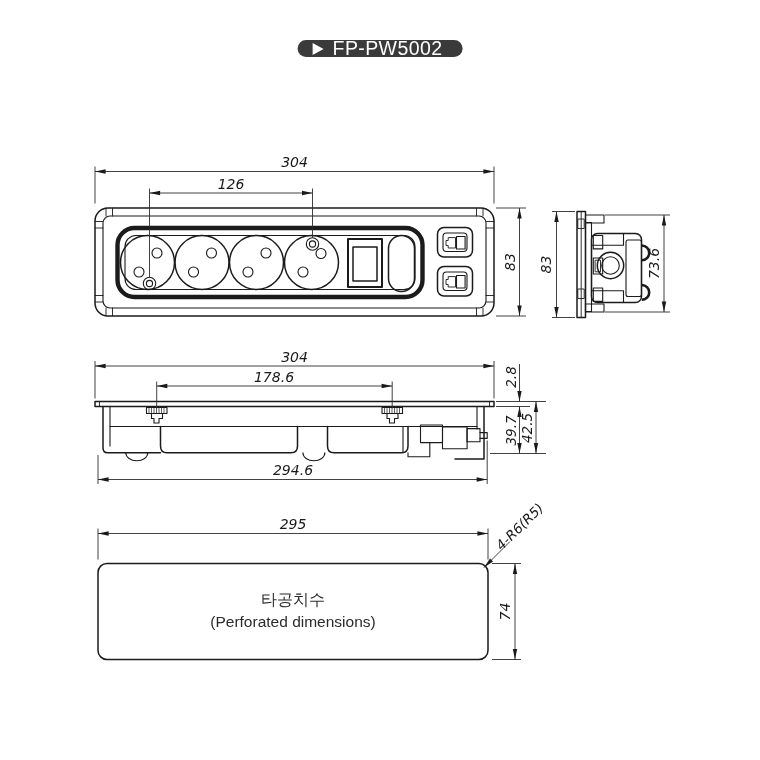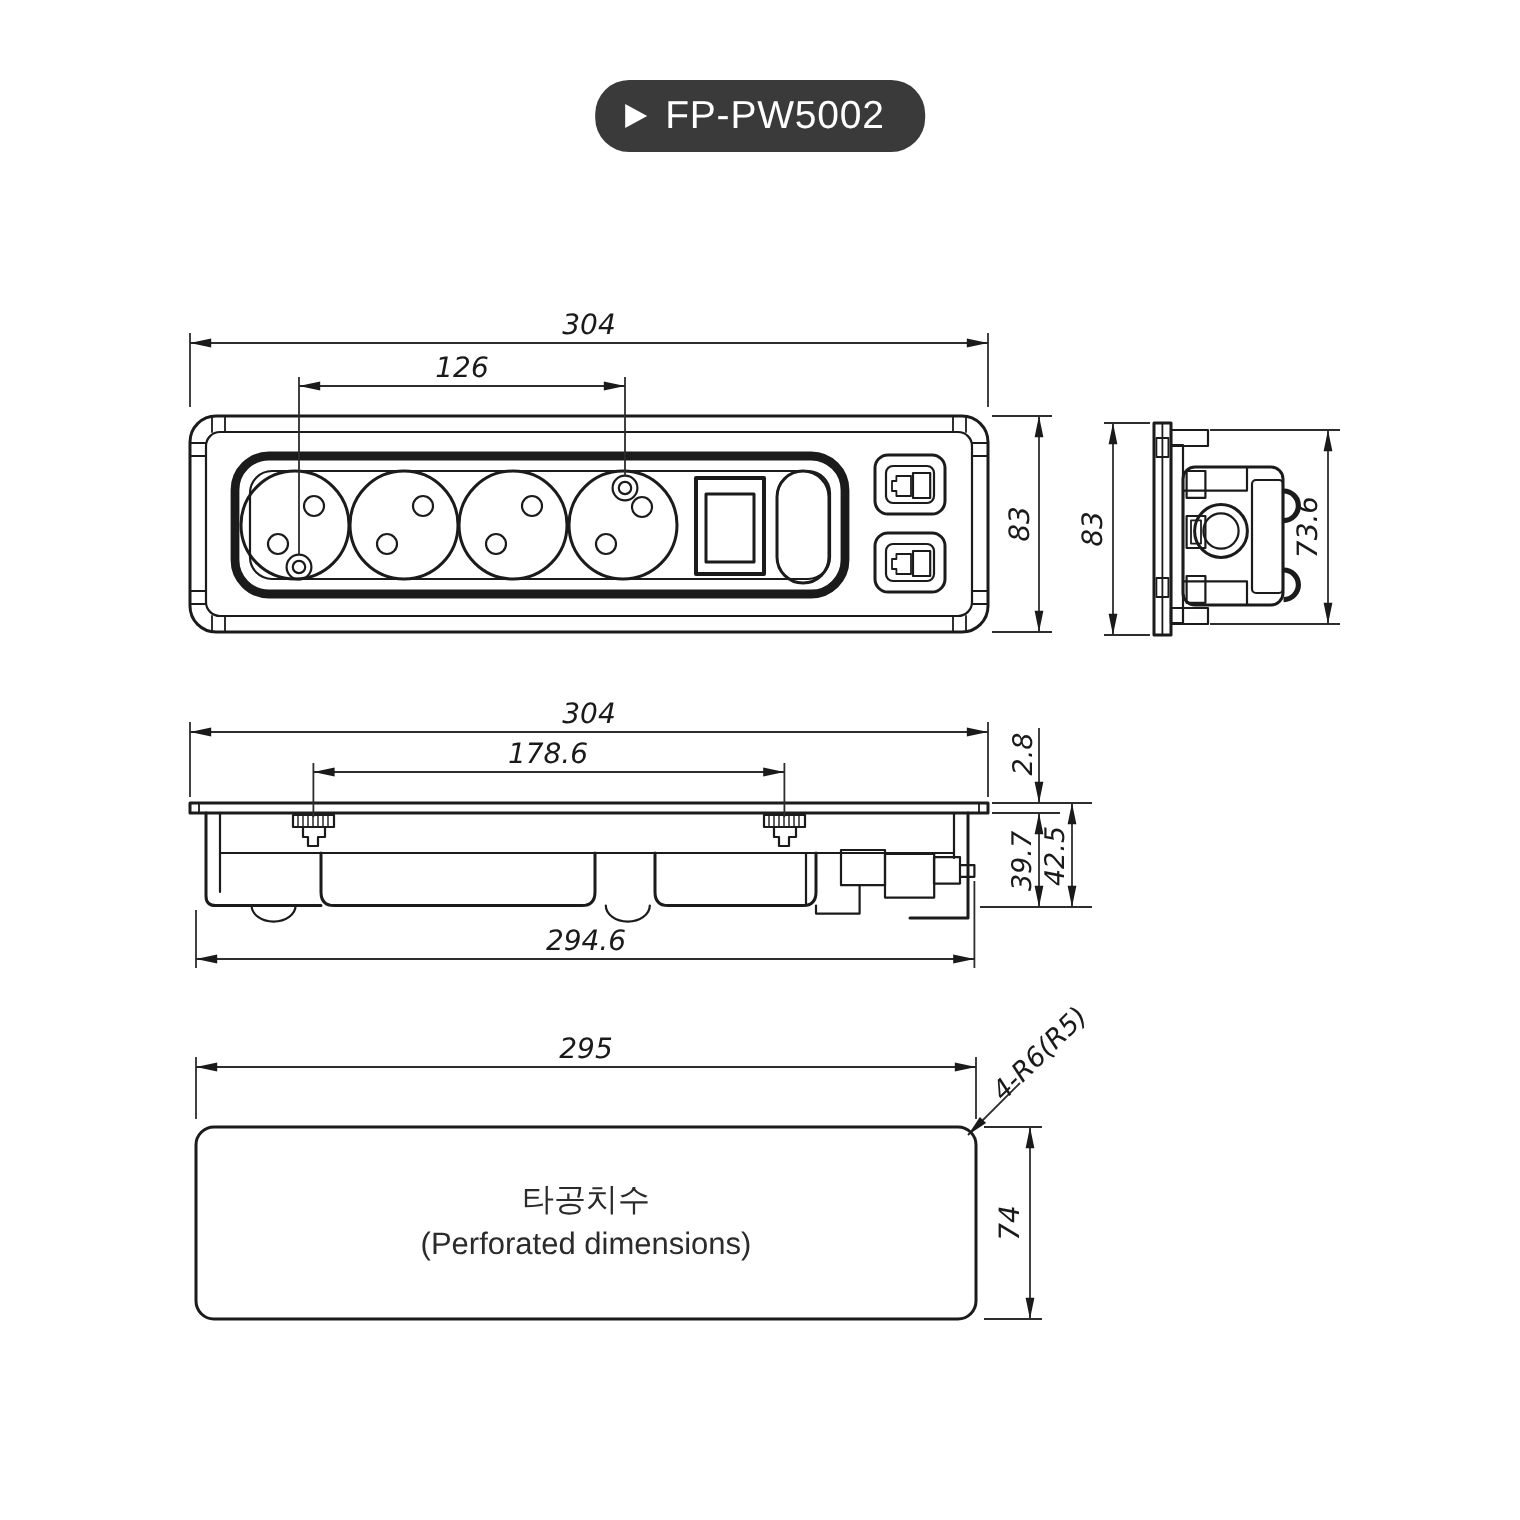--- a/index.html
+++ b/index.html
@@ -1,19 +1,19 @@
 <!DOCTYPE html>
 <html><head>
 <meta charset="utf-8">
 <style>
   html,body{margin:0;padding:0;background:#fff;}
   .stage{position:relative;width:760px;height:760px;background:#fff;overflow:hidden;
          font-family:"Liberation Sans","DejaVu Sans",sans-serif;}
   .badge{position:absolute;top:40px;left:50%;transform:translateX(-50%);
-         height:36px;padding:0 20px 0 15px;background:#3a3a3a;border-radius:17px;
+         height:17px;padding:0 20px 0 15px;background:#3a3a3a;border-radius:17px;
          display:flex;align-items:center;gap:9px;color:#fff;
          font-size:19.5px;font-weight:500;letter-spacing:.4px;}
   .play{width:0;height:0;border-left:11px solid #fff;
         border-top:6.5px solid transparent;border-bottom:6.5px solid transparent;}
   svg{position:absolute;left:0;top:0;}
   .ol{fill:none;stroke:#1b1b1b;stroke-width:1.5;stroke-linejoin:round;stroke-linecap:round;}
   .o2{stroke-width:1.1;}
   .o1{stroke-width:0.9;}
   .thk{stroke-width:4.4;}
   .sw2{stroke-width:2;}

